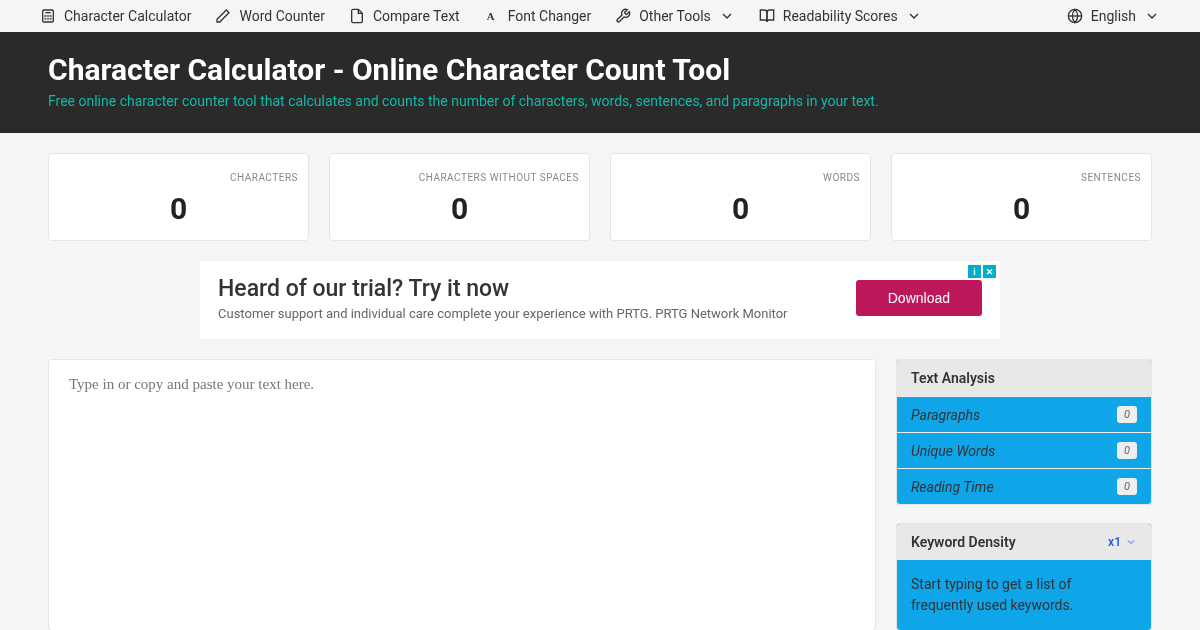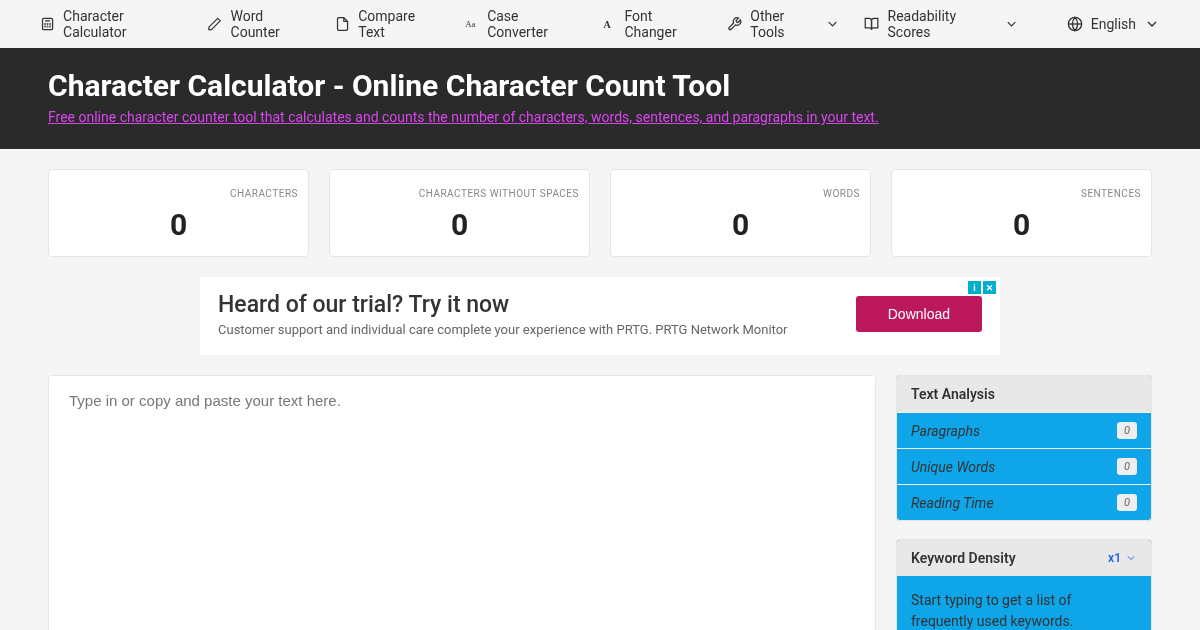--- a/index.html
+++ b/index.html
@@ -6,39 +6,39 @@
     body { font-family: -apple-system, BlinkMacSystemFont, "Segoe UI", Roboto, sans-serif; background: #f5f5f5; width: 1200px; height: 630px; overflow: hidden; }
     
     .topnav { background: #f5f5f5; display: flex; align-items: center; padding: 8px 40px; gap: 24px; }
     .nav-item { display: flex; align-items: center; gap: 8px; color: #333; font-size: 14px; cursor: pointer; }
     .nav-item svg { width: 16px; height: 16px; }
     .nav-spacer { flex: 1; }
     .chevron { width: 12px; height: 12px; }
     
     .hero { background: #2a2a2a; color: #fff; padding: 20px 48px 24px; }
     .hero h1 { font-size: 30px; font-weight: 700; margin-bottom: 6px; }
-    .hero p { font-size: 14px; color: #d946ef; text-decoration: underline; }
+    .hero p { font-size: 14px; color: #14b8a6; }
     
     .stats { display: flex; gap: 20px; padding: 20px 48px; }
     .stat-card { flex: 1; background: #fff; border: 1px solid #e5e5e5; border-radius: 4px; padding: 18px 10px 14px; text-align: center; }
     .stat-label { font-size: 10px; letter-spacing: 0.5px; color: #888; text-transform: uppercase; margin-bottom: 8px; text-align: right; }
     .stat-value { font-size: 30px; font-weight: 700; color: #222; }
     
     .ad-wrap { padding: 0 48px; display: flex; justify-content: center; }
     .ad { background: #fff; width: 800px; position: relative; padding: 14px 18px 18px; display: flex; align-items: center; gap: 20px; }
     .ad-left { flex: 1; }
     .ad-title { font-size: 23px; color: #333; font-weight: 500; margin-bottom: 4px; }
     .ad-sub { font-size: 13px; color: #666; }
     .ad-btn { background: #be185d; color: #fff; padding: 10px 32px; border-radius: 3px; font-size: 14px; cursor: pointer; border: none; }
     .ad-info { position: absolute; top: 4px; right: 4px; display: flex; gap: 2px; }
     .ad-info span { width: 13px; height: 13px; background: #00aecd; color: #fff; font-size: 9px; display: flex; align-items: center; justify-content: center; font-weight: bold; }
     
     .main { display: flex; gap: 20px; padding: 20px 48px 0; }
     .textarea-wrap { flex: 1; background: #fff; border: 1px solid #e5e5e5; border-radius: 4px; position: relative; }
-    .textarea { width: 100%; height: 252px; border: none; padding: 16px 20px; font-size: 15px; color: #3b82f6; resize: none; outline: none; font-family: Liberation Sans, sans-serif; }
+    .textarea { width: 100%; height: 252px; border: none; padding: 16px 20px; font-size: 15px; color: #3b82f6; resize: none; outline: none; font-family: Liberation Serif, serif; }
     .textarea::placeholder { color: #777; }
     
     .sidebar { width: 256px; display: flex; flex-direction: column; gap: 18px; }
     .panel { background: #0ea5e9; border: 1px solid #e5e5e5; border-radius: 4px; overflow: hidden; }
     .panel-header { background: #e8e8e8; padding: 10px 14px; font-size: 14px; font-weight: 600; color: #333; display: flex; align-items: center; justify-content: space-between; }
     .panel-row { display: flex; justify-content: space-between; align-items: center; padding: 9px 14px; font-size: 14px; color: #333; border-top: 1px solid #eee; font-style: italic; }
     .panel-row:first-of-type { border-top: none; }
     .badge { background: #eee; color: #666; font-size: 11px; padding: 2px 7px; border-radius: 3px; }
     .kd-select { display: flex; align-items: center; gap: 4px; font-size: 12px; color: #2563eb; cursor: pointer; }
     .panel-body { padding: 14px; font-size: 14px; color: #333; line-height: 1.5; }
@@ -67,26 +67,20 @@
         <path d="M17 3l4 4L7 21H3v-4L17 3z"></path>
       </svg>
     <span>Word Counter</span>
   </div>
   <div class="nav-item">
     <svg viewBox="0 0 24 24">
         <path d="M14 2H6a2 2 0 00-2 2v16a2 2 0 002 2h12a2 2 0 002-2V8l-6-6z"></path>
         <path d="M14 2v6h6"></path>
       </svg>
     <span>Compare Text</span>
-  </div>
-  <div class="nav-item">
-    <svg viewBox="0 0 24 24" stroke-width="1.5">
-        <text x="2" y="17" font-size="14" fill="currentColor" stroke="none" font-family="serif">Aa</text>
-      </svg>
-    <span>Case Converter</span>
   </div>
   <div class="nav-item">
     <svg viewBox="0 0 24 24" stroke-width="1.5">
         <text x="4" y="18" font-size="16" fill="currentColor" stroke="none" font-family="serif" font-weight="bold">A</text>
       </svg>
     <span>Font Changer</span>
   </div>
   <div class="nav-item">
     <svg viewBox="0 0 24 24">
         <path d="M14.7 6.3a1 1 0 000 1.4l1.6 1.6a1 1 0 001.4 0l3.77-3.77a6 6 0 01-7.94 7.94l-6.91 6.91a2.12 2.12 0 01-3-3l6.91-6.91a6 6 0 017.94-7.94l-3.76 3.76z"></path>

